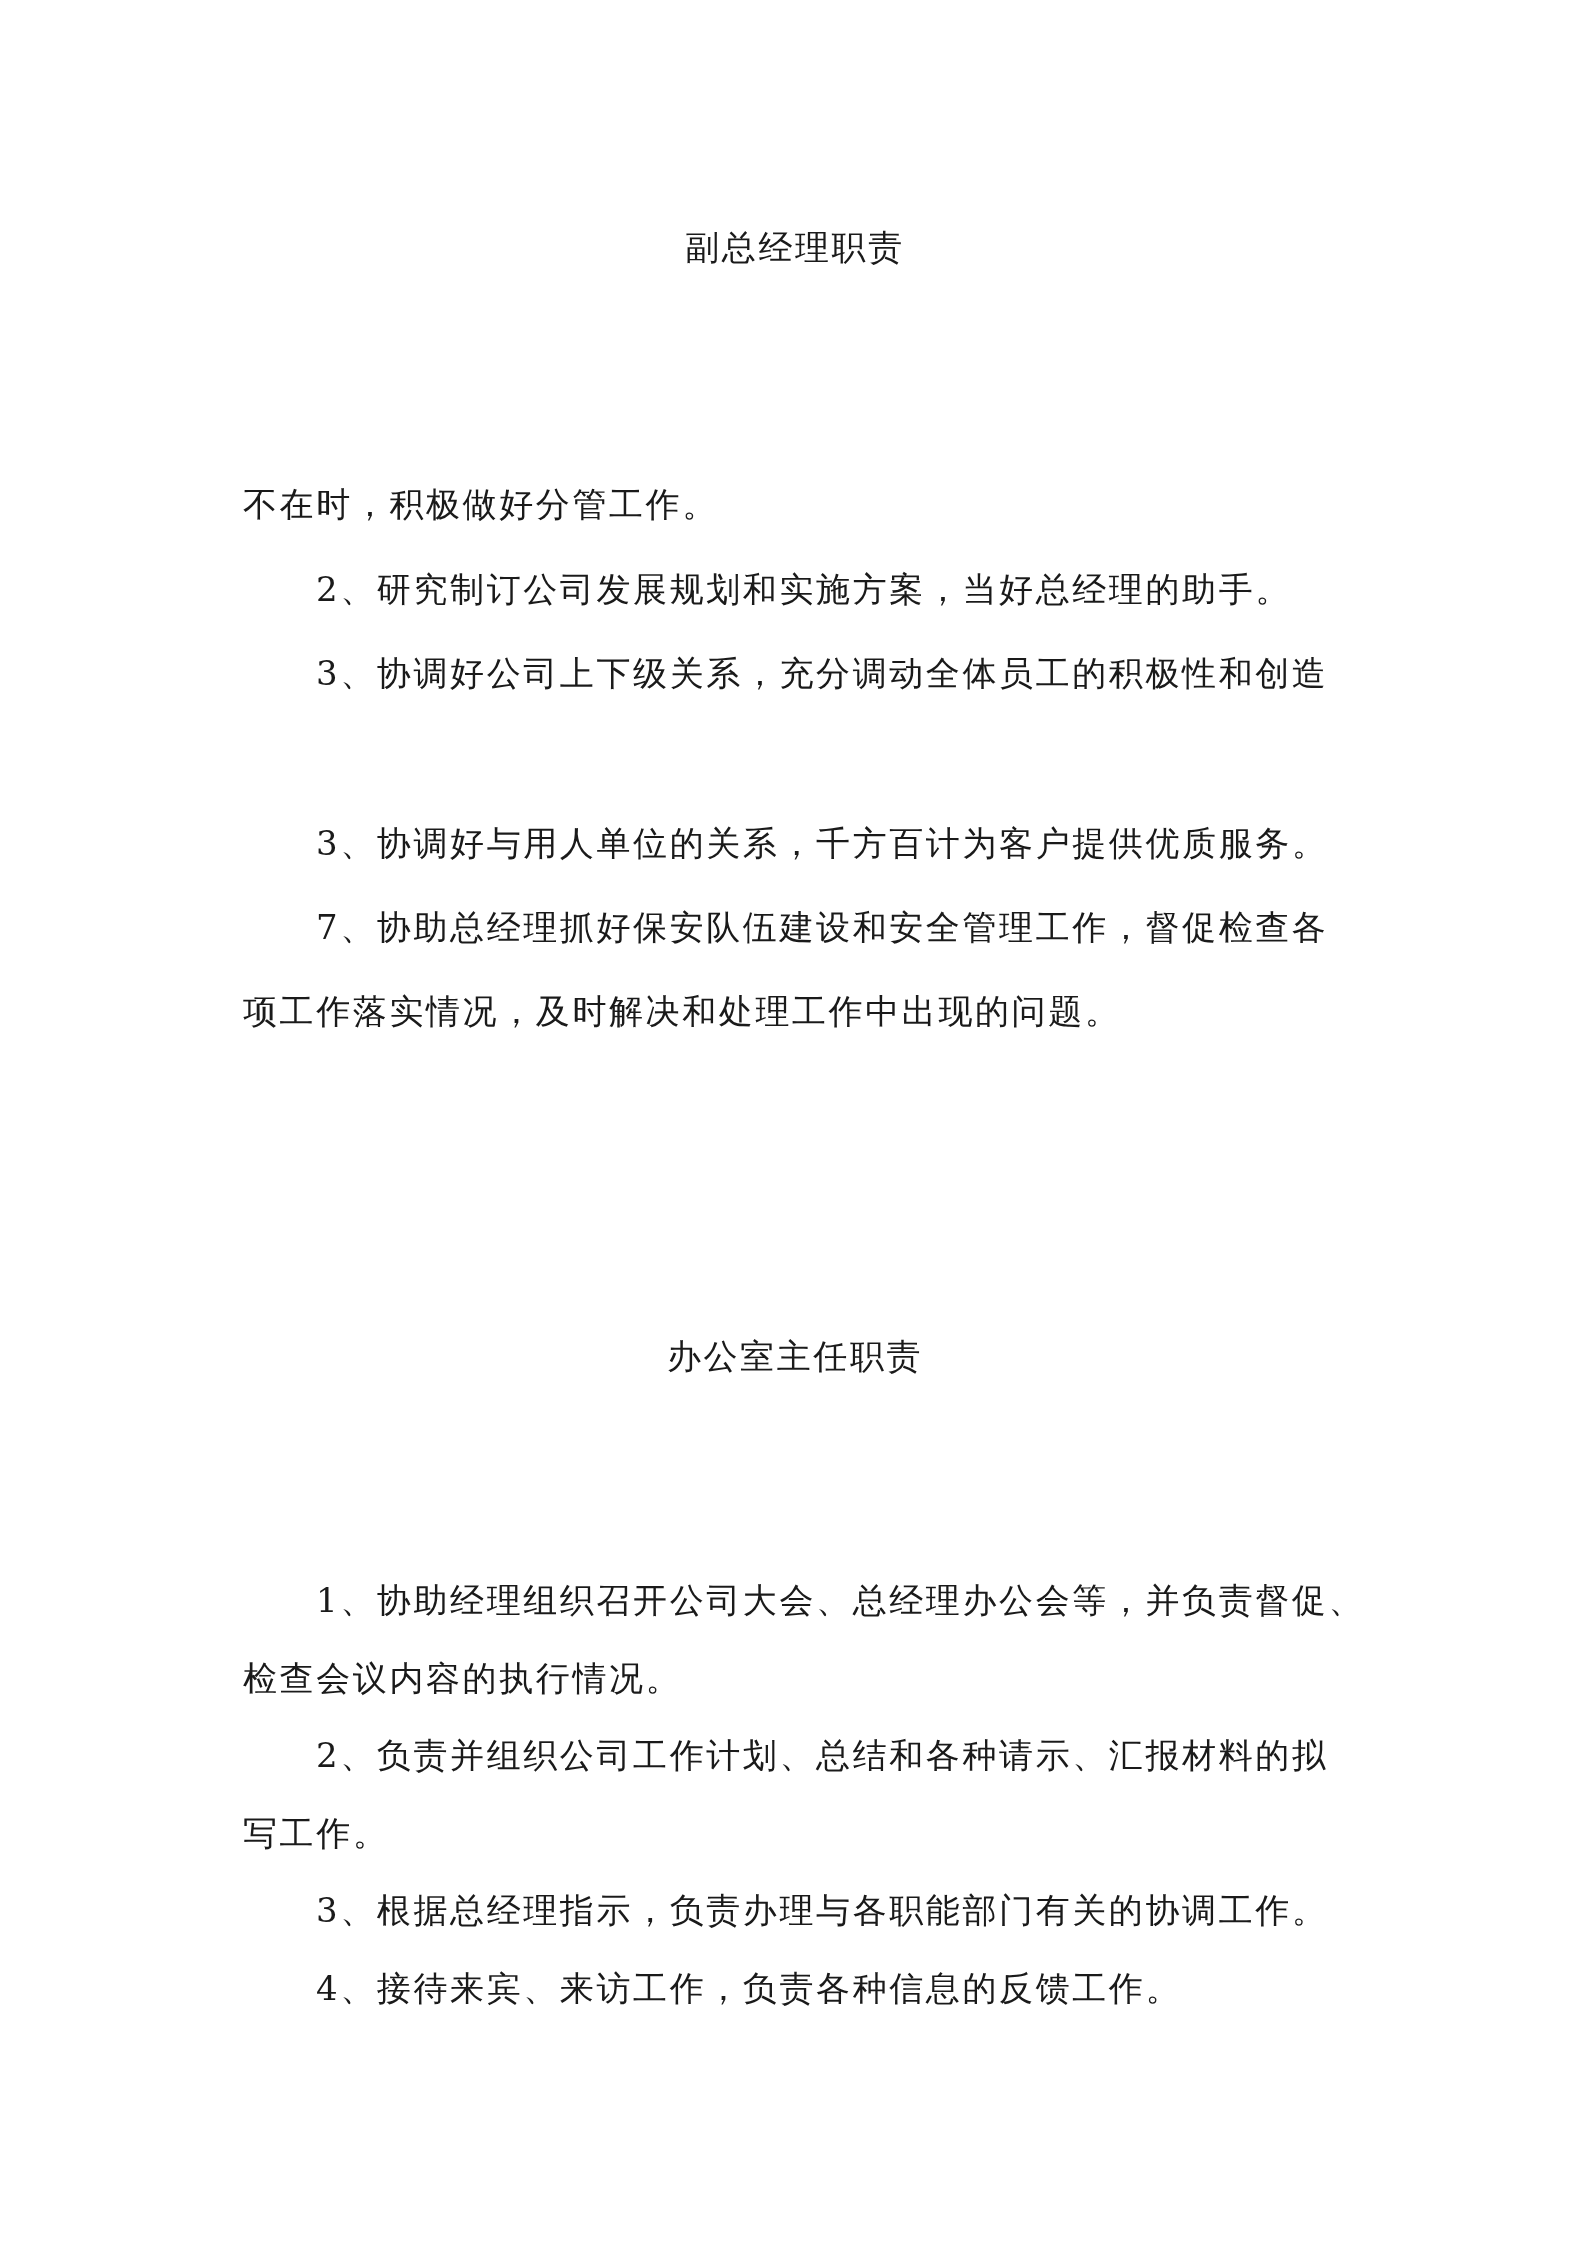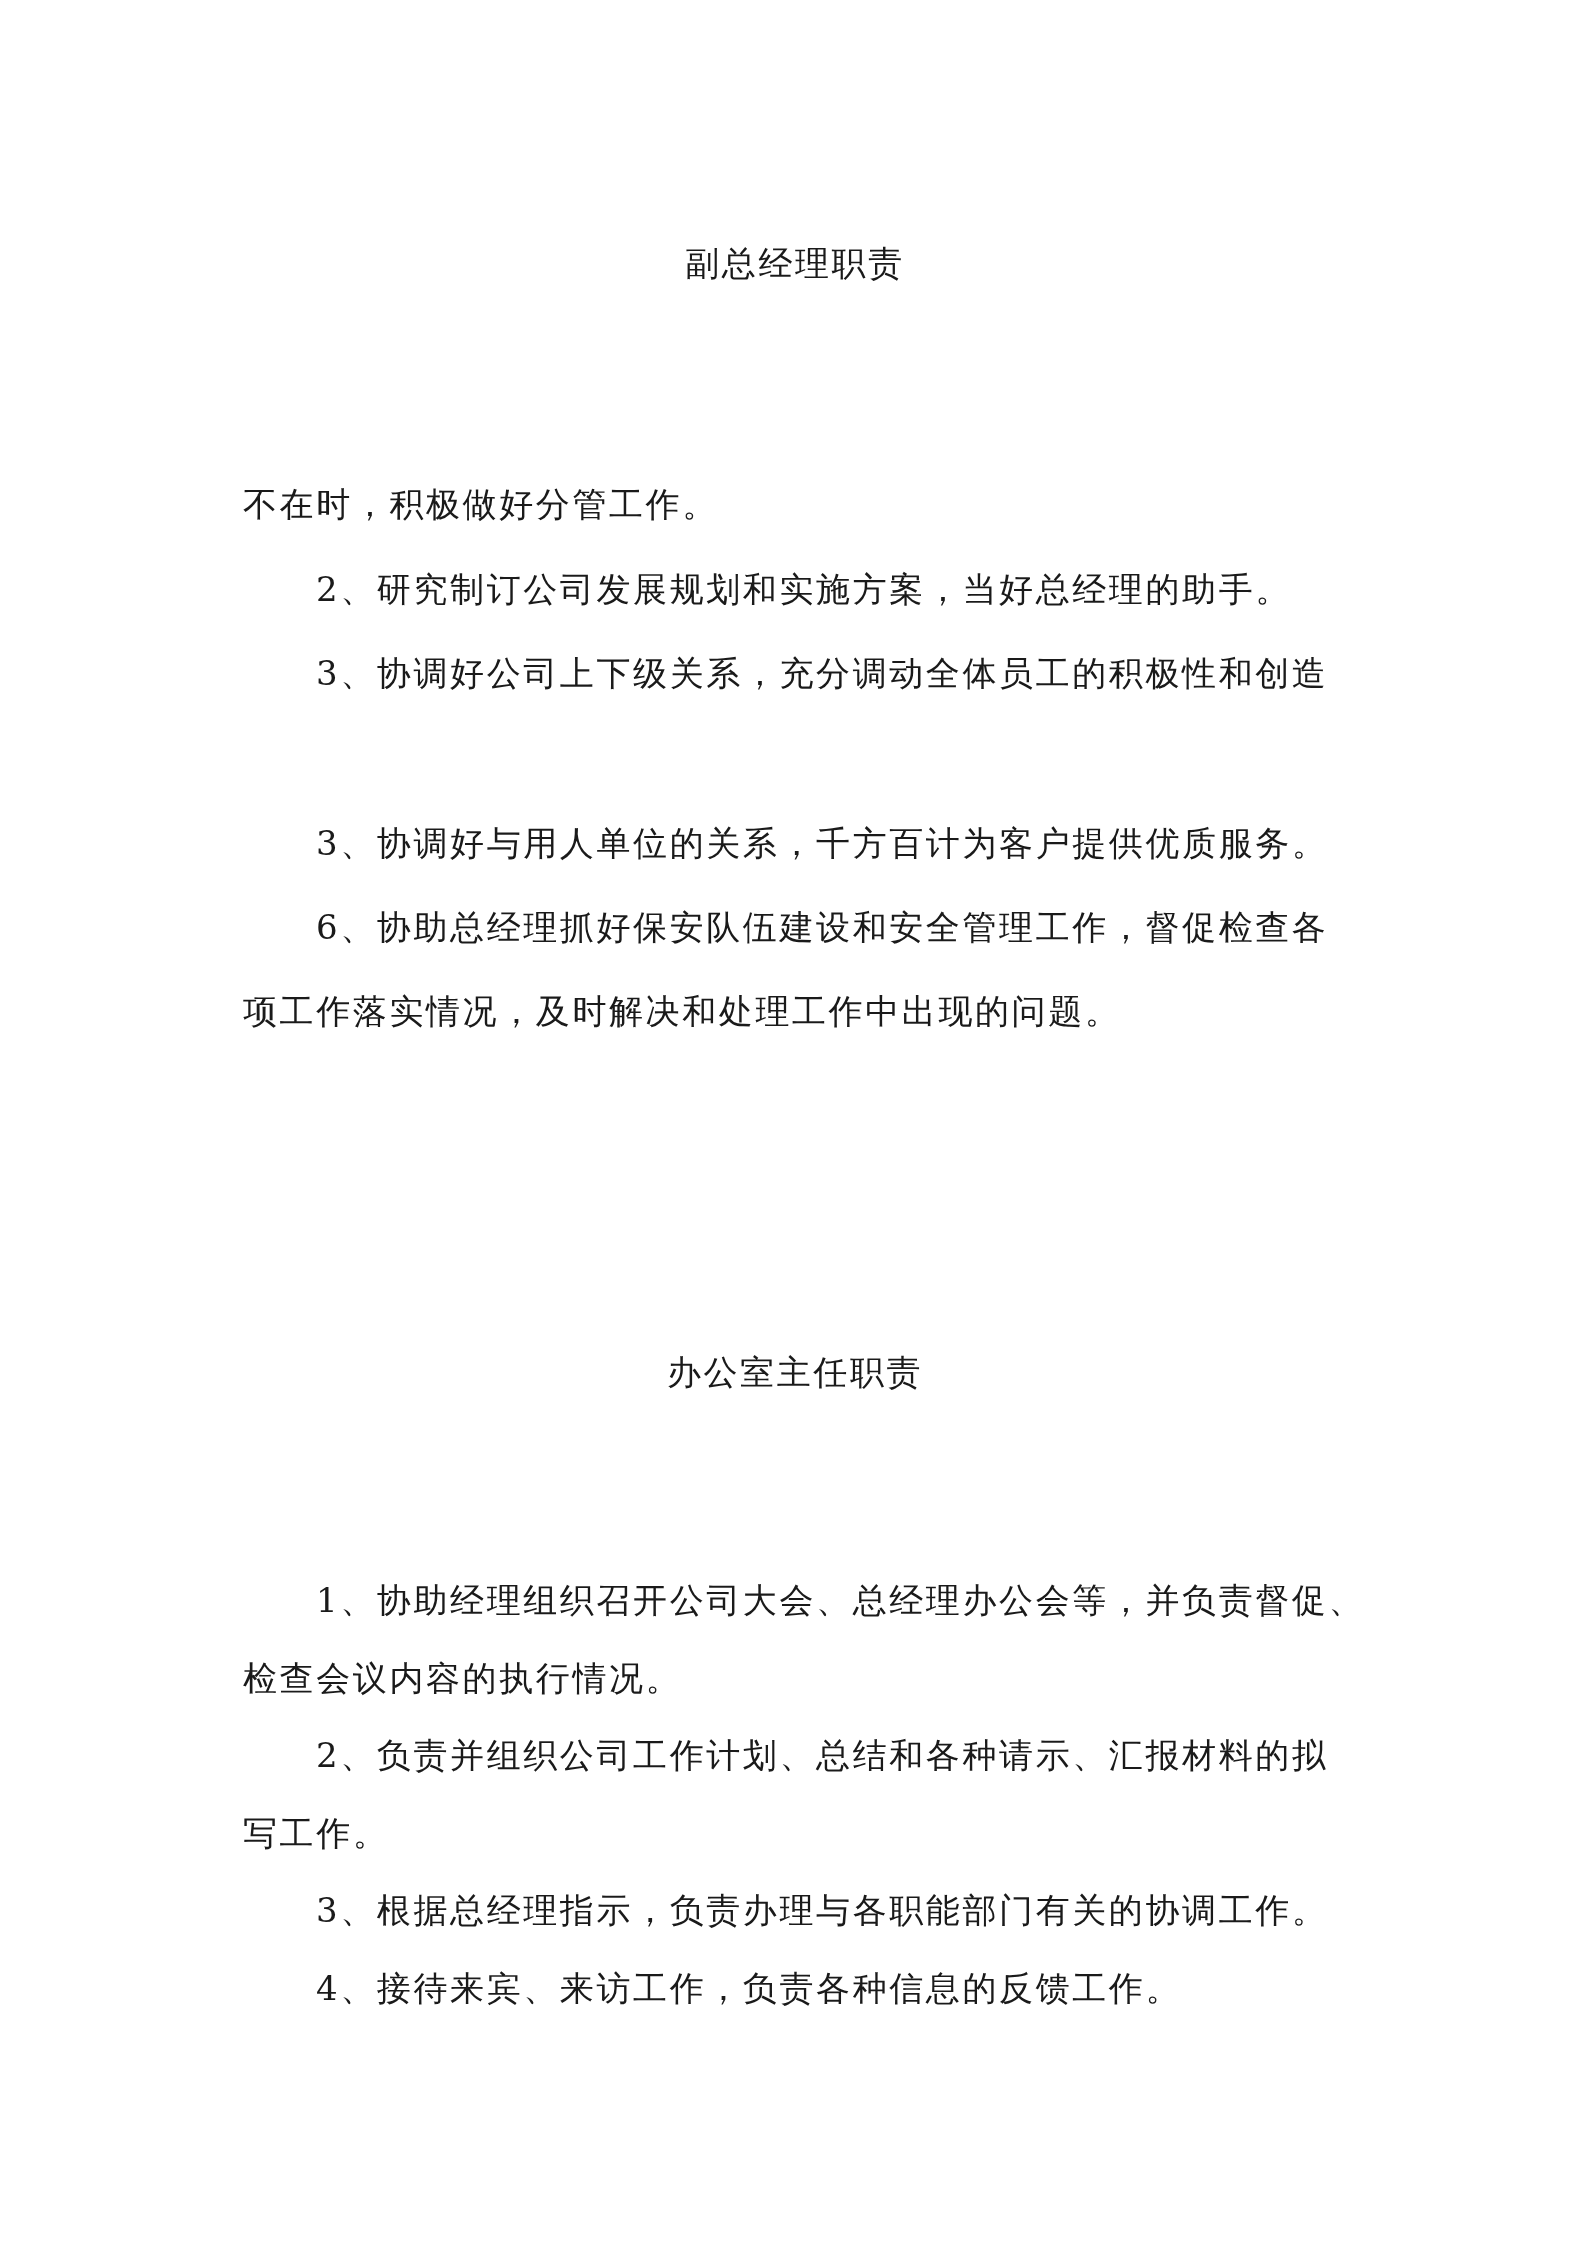--- a/index.html
+++ b/index.html
@@ -3,38 +3,38 @@
 <meta charset="utf-8">
 <style>
   html, body { margin: 0; padding: 0; background: #ffffff; }
   body { width: 1587px; height: 2245px; position: relative; overflow: hidden;
          font-family: "DejaVu Serif", "Liberation Serif", serif; color: #1a1a1a; }
   .page { position: absolute; left: 0; top: 0; width: 1587px; height: 2245px; background: #fff; }
   .line { position: absolute; left: 243px; width: 1104px; height: 44px; line-height: 44px;
           font-size: 34px; letter-spacing: 2.6px; white-space: nowrap; }
   .indent { left: 316px; width: 1031px; }
   .title { position: absolute; left: 243px; width: 1104px; height: 44px; line-height: 44px;
-           text-align: center; font-size: 34px; letter-spacing: 2.6px; white-space: nowrap; margin-top: 16px; }
+           text-align: center; font-size: 34px; letter-spacing: 2.6px; white-space: nowrap; }
 </style>
 </head>
 <body>
 
 <div class="page">
 
   <div class="title" style="top:225px">副总经理职责</div>
 
   <div class="line" style="top:482px">不在时，积极做好分管工作。</div>
 
   <div class="line indent" style="top:567px">2、研究制订公司发展规划和实施方案，当好总经理的助手。</div>
 
   <div class="line indent" style="top:651px">3、协调好公司上下级关系，充分调动全体员工的积极性和创造</div>
 
   <div class="line indent" style="top:821px">3、协调好与用人单位的关系，千方百计为客户提供优质服务。</div>
 
-  <div class="line indent" style="top:905px">6、协助总经理抓好保安队伍建设和安全管理工作，督促检查各</div>
+  <div class="line indent" style="top:905px">7、协助总经理抓好保安队伍建设和安全管理工作，督促检查各</div>
   <div class="line" style="top:989px">项工作落实情况，及时解决和处理工作中出现的问题。</div>
 
   <div class="title" style="top:1334px">办公室主任职责</div>
 
 
   <div class="line indent" style="top:1578px">1、协助经理组织召开公司大会、总经理办公会等，并负责督促、</div>
   <div class="line" style="top:1656px">检查会议内容的执行情况。</div>
 
   <div class="line indent" style="top:1733px">2、负责并组织公司工作计划、总结和各种请示、汇报材料的拟</div>
   <div class="line" style="top:1811px">写工作。</div>

